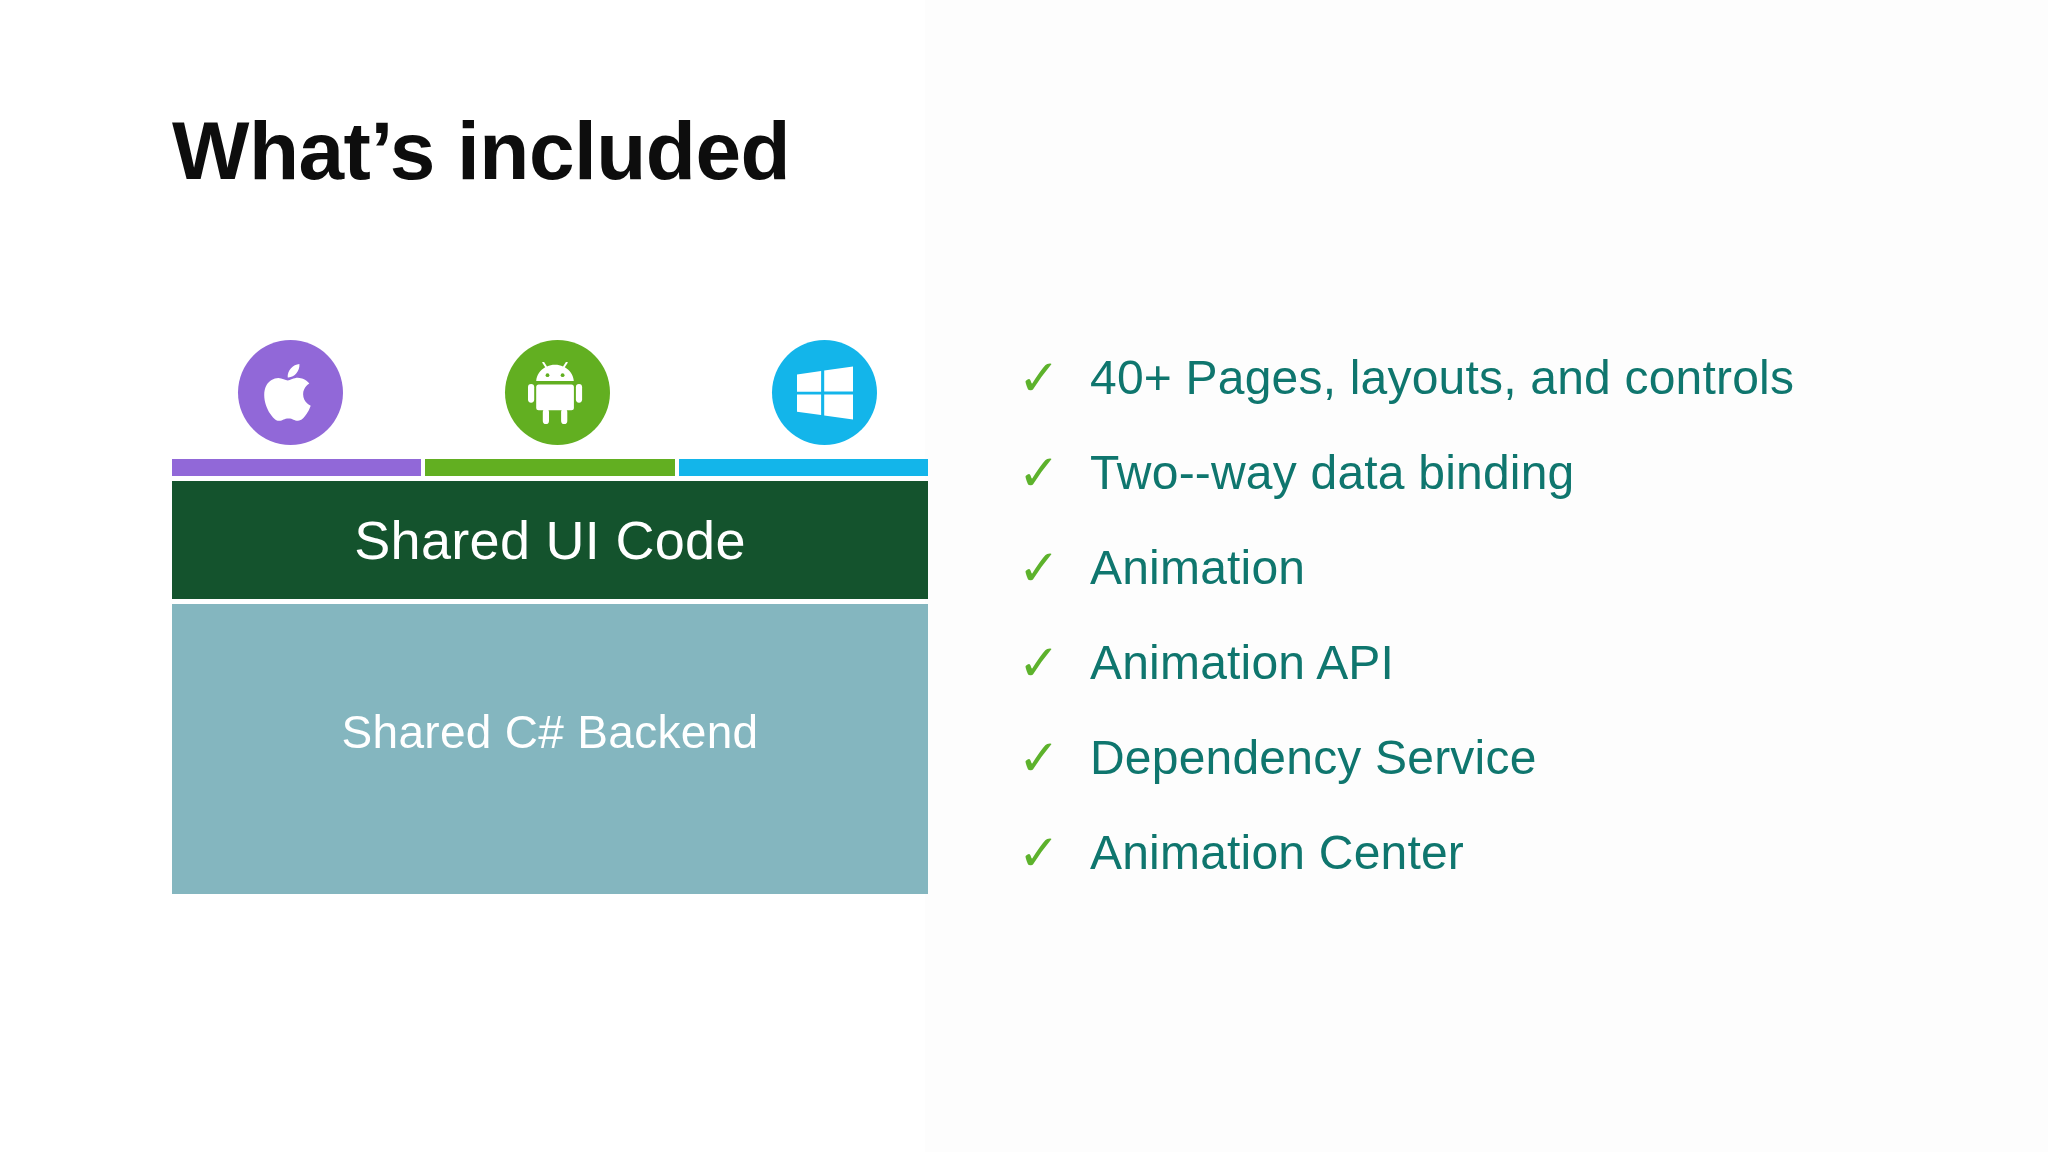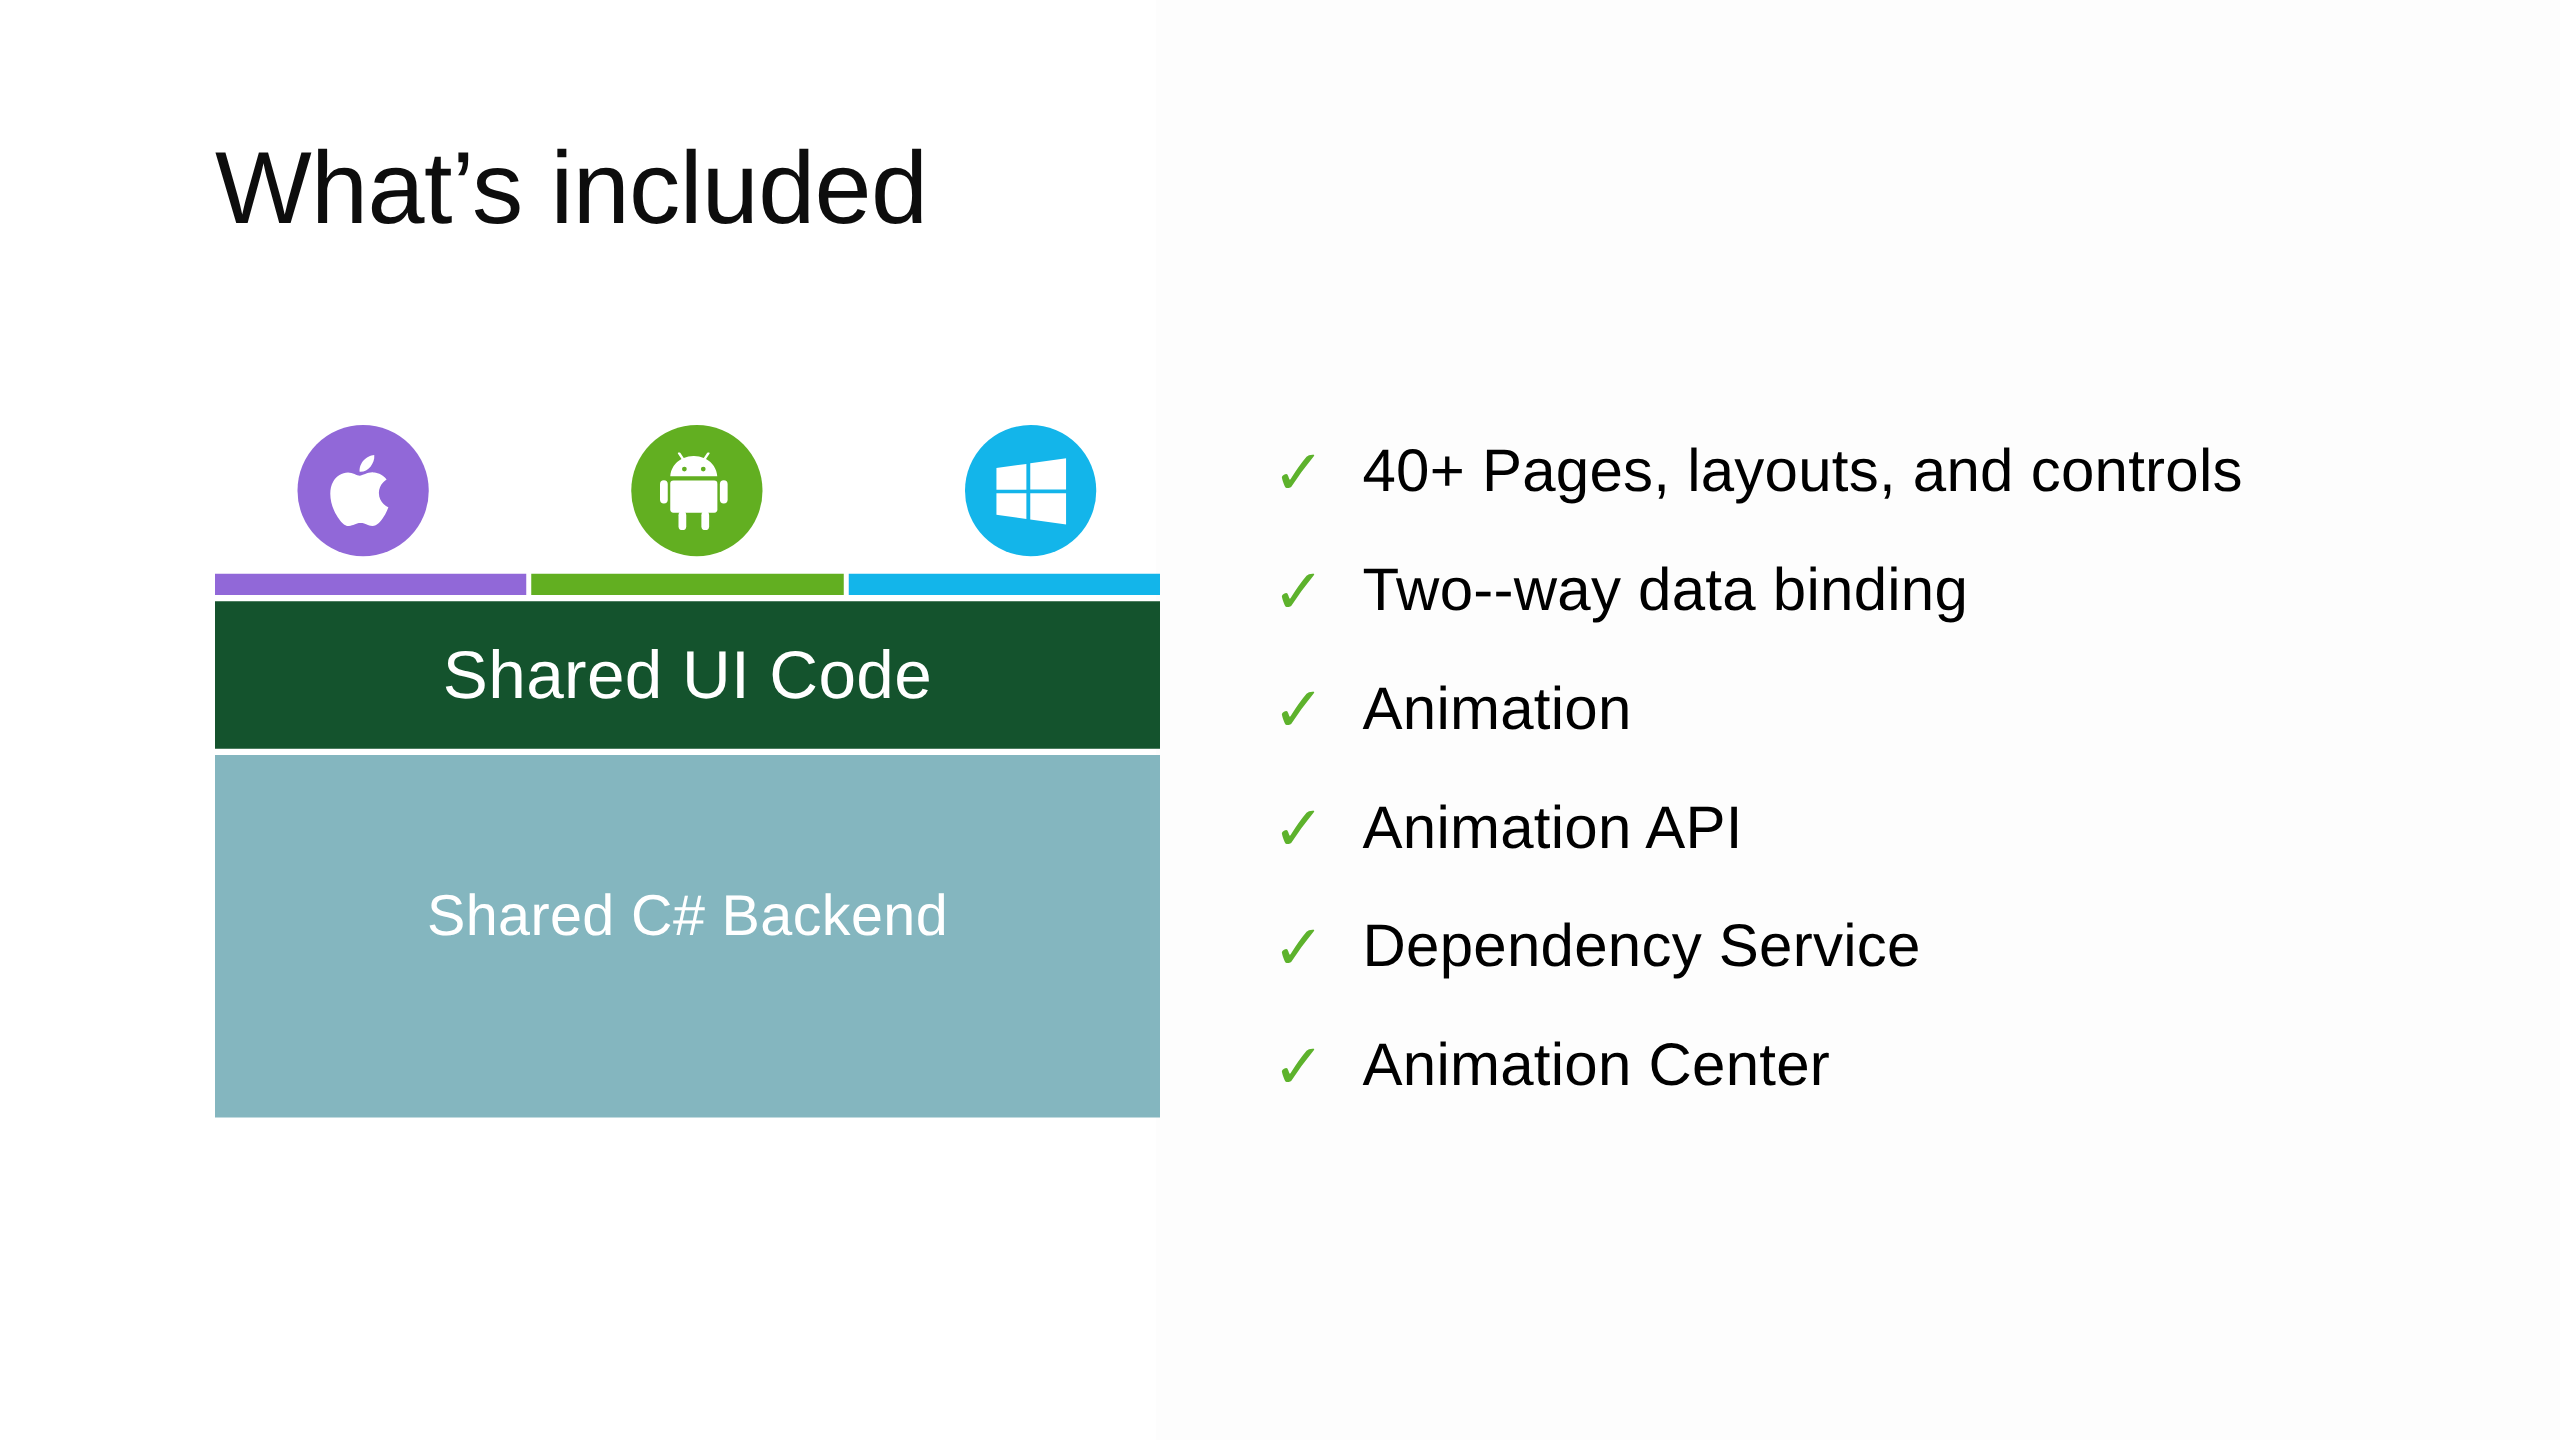--- a/index.html
+++ b/index.html
@@ -24,21 +24,21 @@
     height: 1152px;
     background: #fdfdfd;
   }
 
   
   .slide-title {
     position: absolute;
     left: 172px;
     top: 108px;
     font-size: 82px;
-    font-weight: 400;
+    font-weight: 700;
     color: #0d0d0d;
     letter-spacing: -0.5px;
     line-height: 1.05;
     white-space: nowrap;
   }
 
   
   .diagram {
     position: absolute;
     left: 172px;
@@ -132,21 +132,21 @@
     padding-left: 6px;
     box-sizing: border-box;
   }
   .check-text-wrap {
     flex: 1 1 auto;
     min-width: 0;
   }
   .check-text {
     font-size: 48px;
     font-weight: 300;
-    color: #000000;
+    color: #0f766e;
     line-height: 90px;
     white-space: nowrap;
     letter-spacing: 0.2px;
   }
   .check-sub {
     font-size: 40px;
     font-weight: 300;
     color: #9b9b9e;
     line-height: 80px;
     white-space: nowrap;

